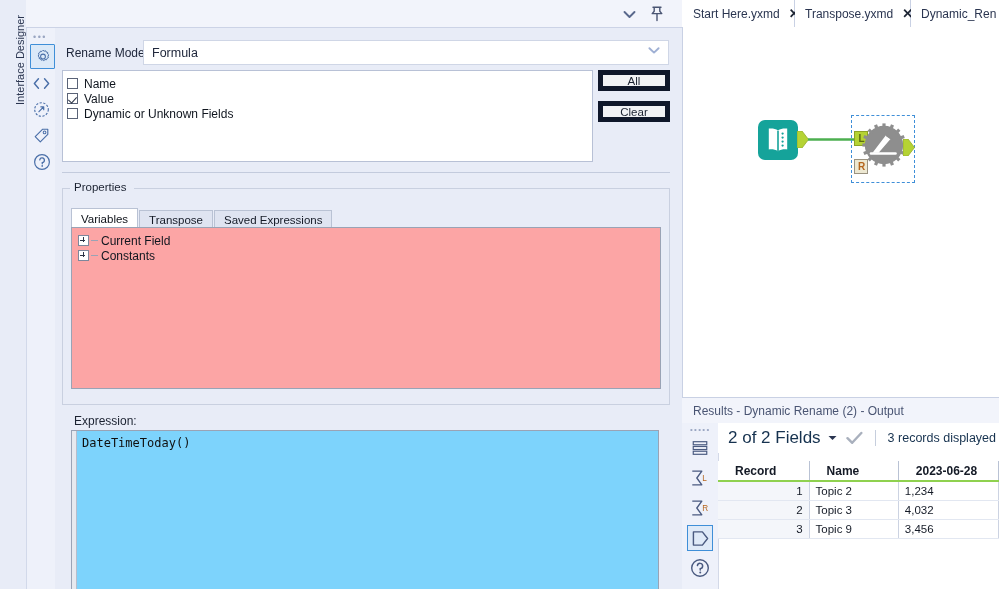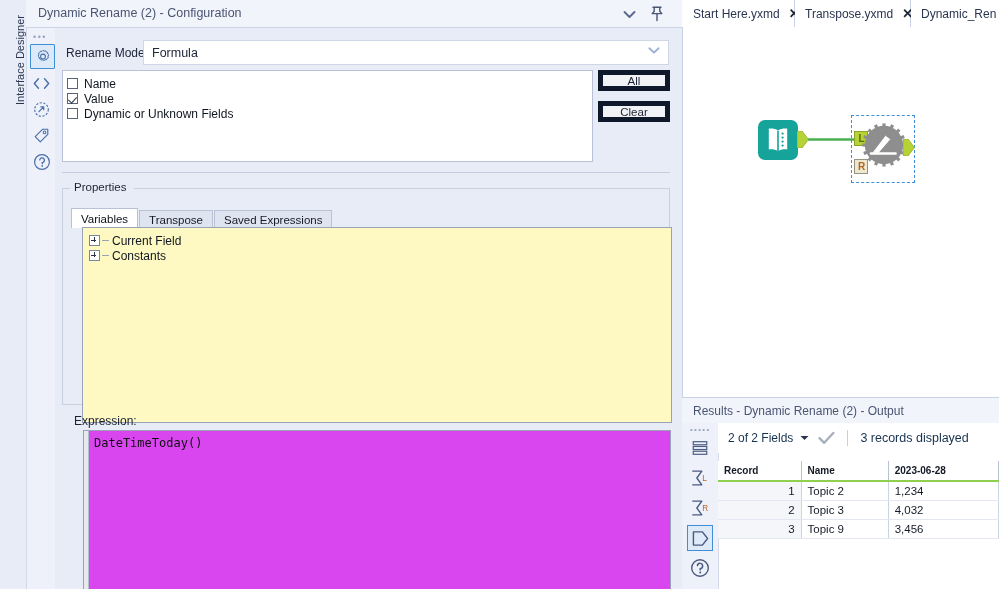--- a/index.html
+++ b/index.html
@@ -119,37 +119,37 @@
   .prop-tab{
     height:18px;padding:0 9px;display:flex;align-items:center;
     font-size:11.5px;color:#141a26;box-sizing:border-box;
     border:1px solid #b9c2d4;border-bottom:none;background:#dfe4f1;cursor:pointer;
     margin-right:1px;
   }
   .prop-tab.active{background:#ffffff;height:20px;color:#0d1118;}
 
   
   #variables-tree{
-    position:absolute;left:9px;top:46px;width:590px;height:196px;
-    background:#fef9c3;border:1px solid #9aa3b5;box-sizing:border-box;margin-left:11px;
+    position:absolute;left:9px;top:46px;width:590px;height:162px;
+    background:#fca5a5;border:1px solid #9aa3b5;box-sizing:border-box;
   }
   .tree-item{position:absolute;left:6px;height:15px;display:flex;align-items:center;}
   .expander{
     width:9px;height:9px;border:1px solid #7d879c;background:#fff;position:relative;flex:none;margin-right:2px;
   }
   .expander::before{content:"";position:absolute;left:1px;top:3.5px;width:5px;height:1px;background:#2c3446;}
   .expander::after{content:"";position:absolute;left:3.5px;top:1px;width:1px;height:5px;background:#2c3446;}
   .tree-dash{width:7px;height:1px;background:#9aa3b5;margin-right:3px;flex:none;}
   .tree-label{font-size:12px;color:#10161f;}
 
   
   #expression-label{position:absolute;left:74px;top:414px;font-size:12px;color:#1b2231;}
   #expression-box{
     position:absolute;left:71px;top:430px;width:588px;height:159px;
-    background:#d946ef;border:1px solid #9aa3b5;border-bottom:none;box-sizing:border-box;margin-left:12px;
+    background:#7dd3fc;border:1px solid #9aa3b5;border-bottom:none;box-sizing:border-box;
   }
   #expression-gutter{
     position:absolute;left:0;top:0;width:4px;height:158px;background:#e7e9ef;border-right:1px solid #b6bdcd;
   }
   #expression-text{
     position:absolute;left:10px;top:5px;
     font-family:"DejaVu Sans Mono","Liberation Mono",monospace;
     font-size:12px;color:#101010;white-space:pre;
   }
 
@@ -199,36 +199,36 @@
   .res-btn{
     position:absolute;left:5px;width:26px;height:26px;
     display:flex;align-items:center;justify-content:center;cursor:pointer;box-sizing:border-box;
   }
   .res-btn.active{border:1.5px solid #3f8fd8;background:#dfeaf8;}
 
   #results-toolbar{
     position:absolute;left:36px;top:26px;width:281px;height:30px;background:#ffffff;
     display:flex;align-items:center;
   }
-  #fields-count{font-size:12px;color:#16324f;margin-left:10px;cursor:pointer;}
+  #fields-count{font-size:17px;color:#16324f;margin-left:10px;cursor:pointer;}
   #fields-caret{margin-left:7px;cursor:pointer;}
   #fields-check{margin-left:9px;cursor:pointer;}
   #toolbar-divider{width:1px;height:16px;background:#c6cedd;margin-left:12px;}
   #records-displayed{font-size:12.5px;color:#16324f;margin-left:12px;}
 
   
   #results-table{
     position:absolute;left:36px;top:64px;width:281px;height:128px;
     font-size:11.5px;color:#141a26;
   }
   .rtable{border-collapse:collapse;table-layout:fixed;}
   .rtable th{
     font-weight:bold;text-align:left;background:#ffffff;
     border-right:1px solid #b9c2d4;border-bottom:2px solid #8fd14f;
-    padding:2px 6px;height:15px;font-size:10px;color:#141a26;
+    padding:2px 17px;height:15px;font-size:12px;color:#141a26;
   }
   .rtable th.rec-head{text-align:left;}
   .rtable td{
     border-right:1px solid #ccd3e2;border-bottom:1px solid #e2e7f1;
     padding:2px 6px;height:14px;background:#ffffff;
   }
   .rtable td.rec-cell{text-align:right;background:#f4f6fa;color:#141a26;}
   .col-rec{width:72px;} .col-name{width:76px;} .col-val{width:100px;}
 
   svg{display:block;}
@@ -238,21 +238,20 @@
 
 <div class="app">
 
   <div id="config-panel">
 
     <div id="vertical-strip">
       <div class="vlabel">Interface Designer</div>
     </div>
 
     <div id="config-titlebar">
-      <div id="config-title">Dynamic Rename (2) - Configuration</div>
       <div id="titlebar-chevron">
         <svg width="13" height="9" viewBox="0 0 13 9">
             <path d="M1.5 2 L6.5 7 L11.5 2" fill="none" stroke="#59688c" stroke-width="1.9" stroke-linecap="round" stroke-linejoin="round"></path>
           </svg>
       </div>
       <div id="titlebar-pin">
         <svg width="14" height="16" viewBox="0 0 14 16">
           <path d="M3 1.2 H11 M4.2 1.2 V5.2 L2.2 7.6 H11.8 L9.8 5.2 V1.2 M7 7.6 V14.6" fill="none" stroke="#4a5573" stroke-width="1.4" stroke-linecap="round" stroke-linejoin="round"></path>
         </svg>
       </div>

